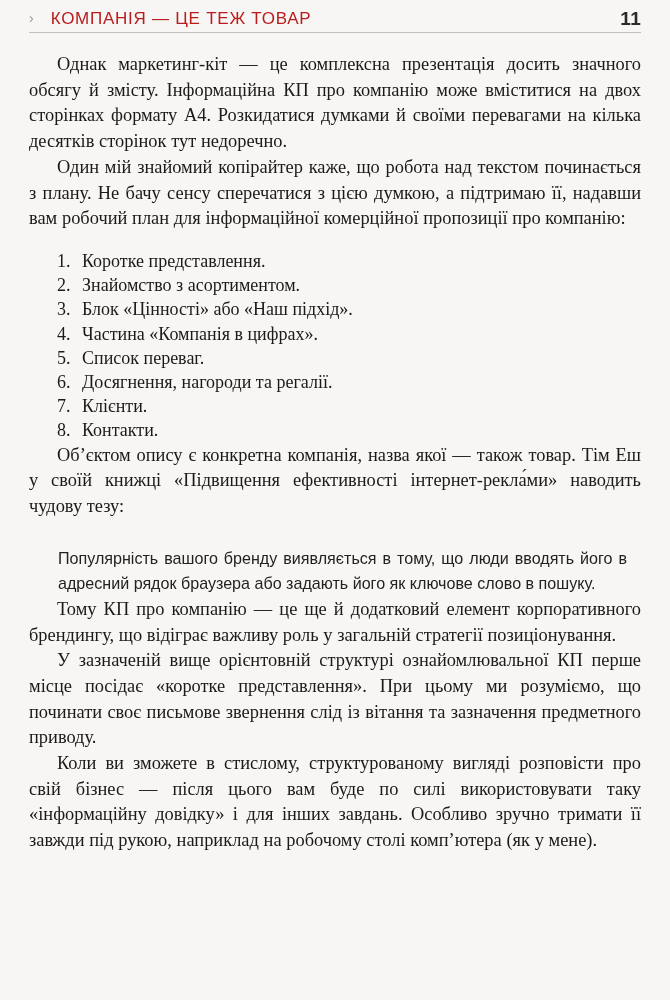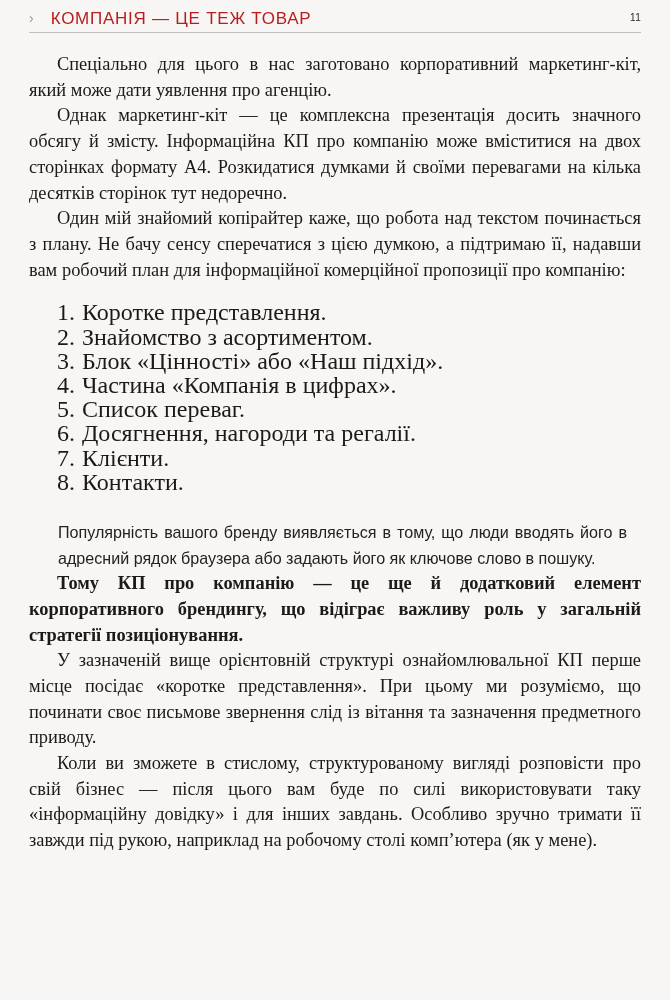--- a/index.html
+++ b/index.html
@@ -44,22 +44,22 @@
     font-family: "Liberation Sans", sans-serif;
     font-size: 17px;
     letter-spacing: 0.75px;
     color: #b91c1c;
     white-space: nowrap;
     line-height: 1;
   }
   .header-spacer { flex: 1 1 auto; }
   .header-pageno {
     font-family: "Liberation Sans", sans-serif;
-    font-size: 10px;
-    font-weight: normal;
+    font-size: 19px;
+    font-weight: bold;
     color: #2b2a29;
     line-height: 1;
     letter-spacing: 0.3px;
   }
   .header-rule {
     position: absolute;
     left: 29px;
     top: 32px;
     width: 612px;
     height: 1px;
@@ -87,21 +87,21 @@
 
   
   ol.plan-list {
     margin: 17px 0 0 0;
     padding: 0;
     list-style: none;
     counter-reset: planitem;
   }
   ol.plan-list li {
     position: relative;
-    font-size: 24px;
+    font-size: 18px;
     line-height: 24.2px;
     padding-left: 53px;
     counter-increment: planitem;
     text-align: left;
   }
   ol.plan-list li::before {
     content: counter(planitem) ".";
     position: absolute;
     left: 28px;
     top: 0;
@@ -117,53 +117,53 @@
     padding-left: 29px;
     font-family: "Liberation Sans", sans-serif;
     font-size: 16.1px;
     line-height: 25.6px;
     text-align: justify;
     text-align-last: left;
     text-indent: 0;
     color: #242220;
   }
 
-  .after-quote { margin-top: 27px; font-weight: bold; }
+  .after-quote { margin-top: 27px; }
   .tight { margin-top: 0; }
 </style>
 </head>
 <body>
 
 <div class="page">
 
   <div class="header">
     <span class="header-chevron">›</span>
     <span class="header-title">КОМПАНІЯ — ЦЕ ТЕЖ ТОВАР</span>
     <span class="header-spacer"></span>
     <span class="header-pageno">11</span>
   </div>
   <div class="header-rule"></div>
 
   <div class="content">
 
-    <p class="para last-line-left">Спеціально для цього в нас заготовано корпоративний маркетинг-кіт, який може дати уявлення про агенцію.</p>
     <p class="para last-line-left tight">Однак маркетинг-кіт — це комплексна презентація досить значного обсягу й змісту. Інформаційна КП про компанію може вміститися на двох сторінках формату А4. Розкидатися думками й своїми перевагами на кілька десятків сторінок тут недоречно.</p>
     <p class="para last-line-left tight">Один мій знайомий копірайтер каже, що робота над текстом починається з плану. Не бачу сенсу сперечатися з цією думкою, а підтримаю її, надавши вам робочий план для інформаційної комерційної пропозиції про компанію:</p>
 
     <ol class="plan-list">
       <li>Коротке представлення.</li>
       <li>Знайомство з асортиментом.</li>
       <li>Блок «Цінності» або «Наш підхід».</li>
       <li>Частина «Компанія в цифрах».</li>
       <li>Список переваг.</li>
       <li>Досягнення, нагороди та регалії.</li>
       <li>Клієнти.</li>
       <li>Контакти.</li>
     </ol>
 
+    <p class="para last-line-left after-list">Об’єктом опису є конкретна компанія, назва якої — також товар. Тім Еш у своїй книжці «Підвищення ефективності інтернет-рекла́ми» наводить чудову тезу:</p>
 
     <p class="quote">Популярність вашого бренду виявляється в тому, що люди вводять його в адресний рядок браузера або задають його як ключове слово в пошуку.</p>
 
     <p class="para last-line-left after-quote">Тому КП про компанію — це ще й додатковий елемент корпоративного брендингу, що відіграє важливу роль у загальній стратегії позиціонування.</p>
     <p class="para last-line-left tight">У зазначеній вище орієнтовній структурі ознайомлювальної КП перше місце посідає «коротке представлення». При цьому ми розуміємо, що починати своє письмове звернення слід із вітання та зазначення предметного приводу.</p>
     <p class="para last-line-left tight">Коли ви зможете в стислому, структурованому вигляді розповісти про свій бізнес — після цього вам буде по силі використовувати таку «інформаційну довідку» і для інших завдань. Особливо зручно тримати її завжди під рукою, наприклад на робочому столі комп’ютера (як у мене).</p>
 
   </div>
 </div>
 

